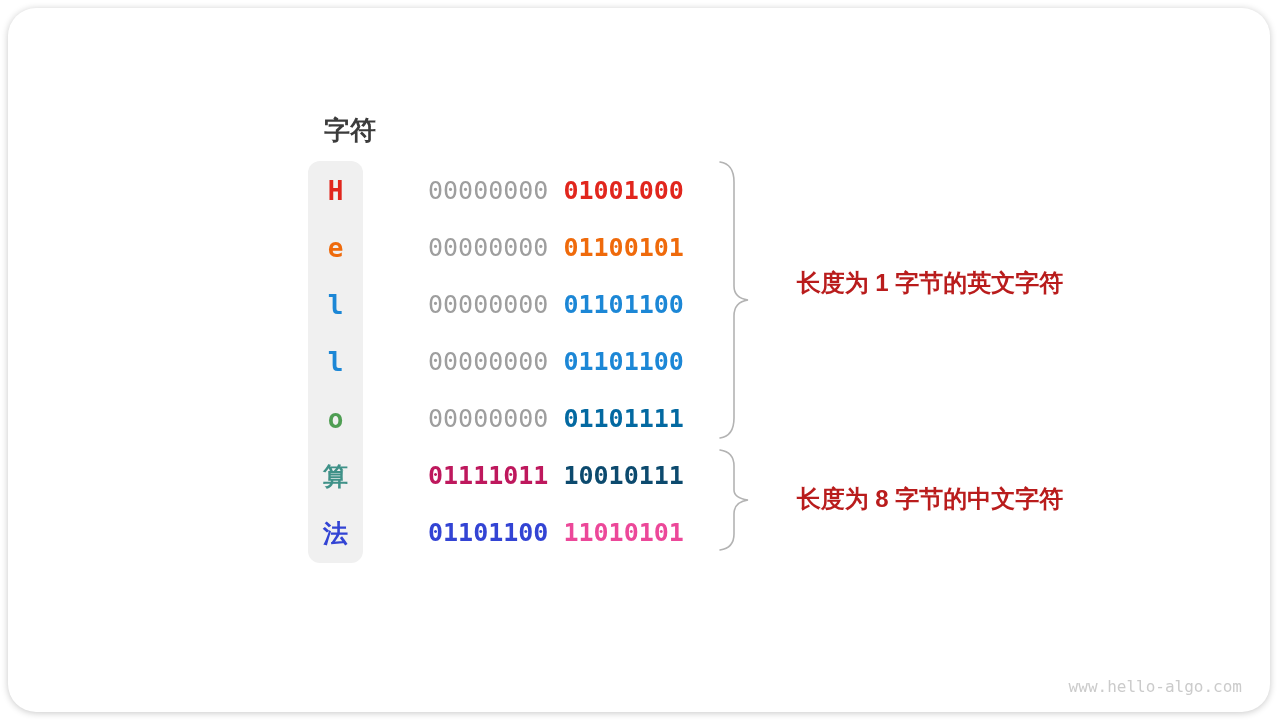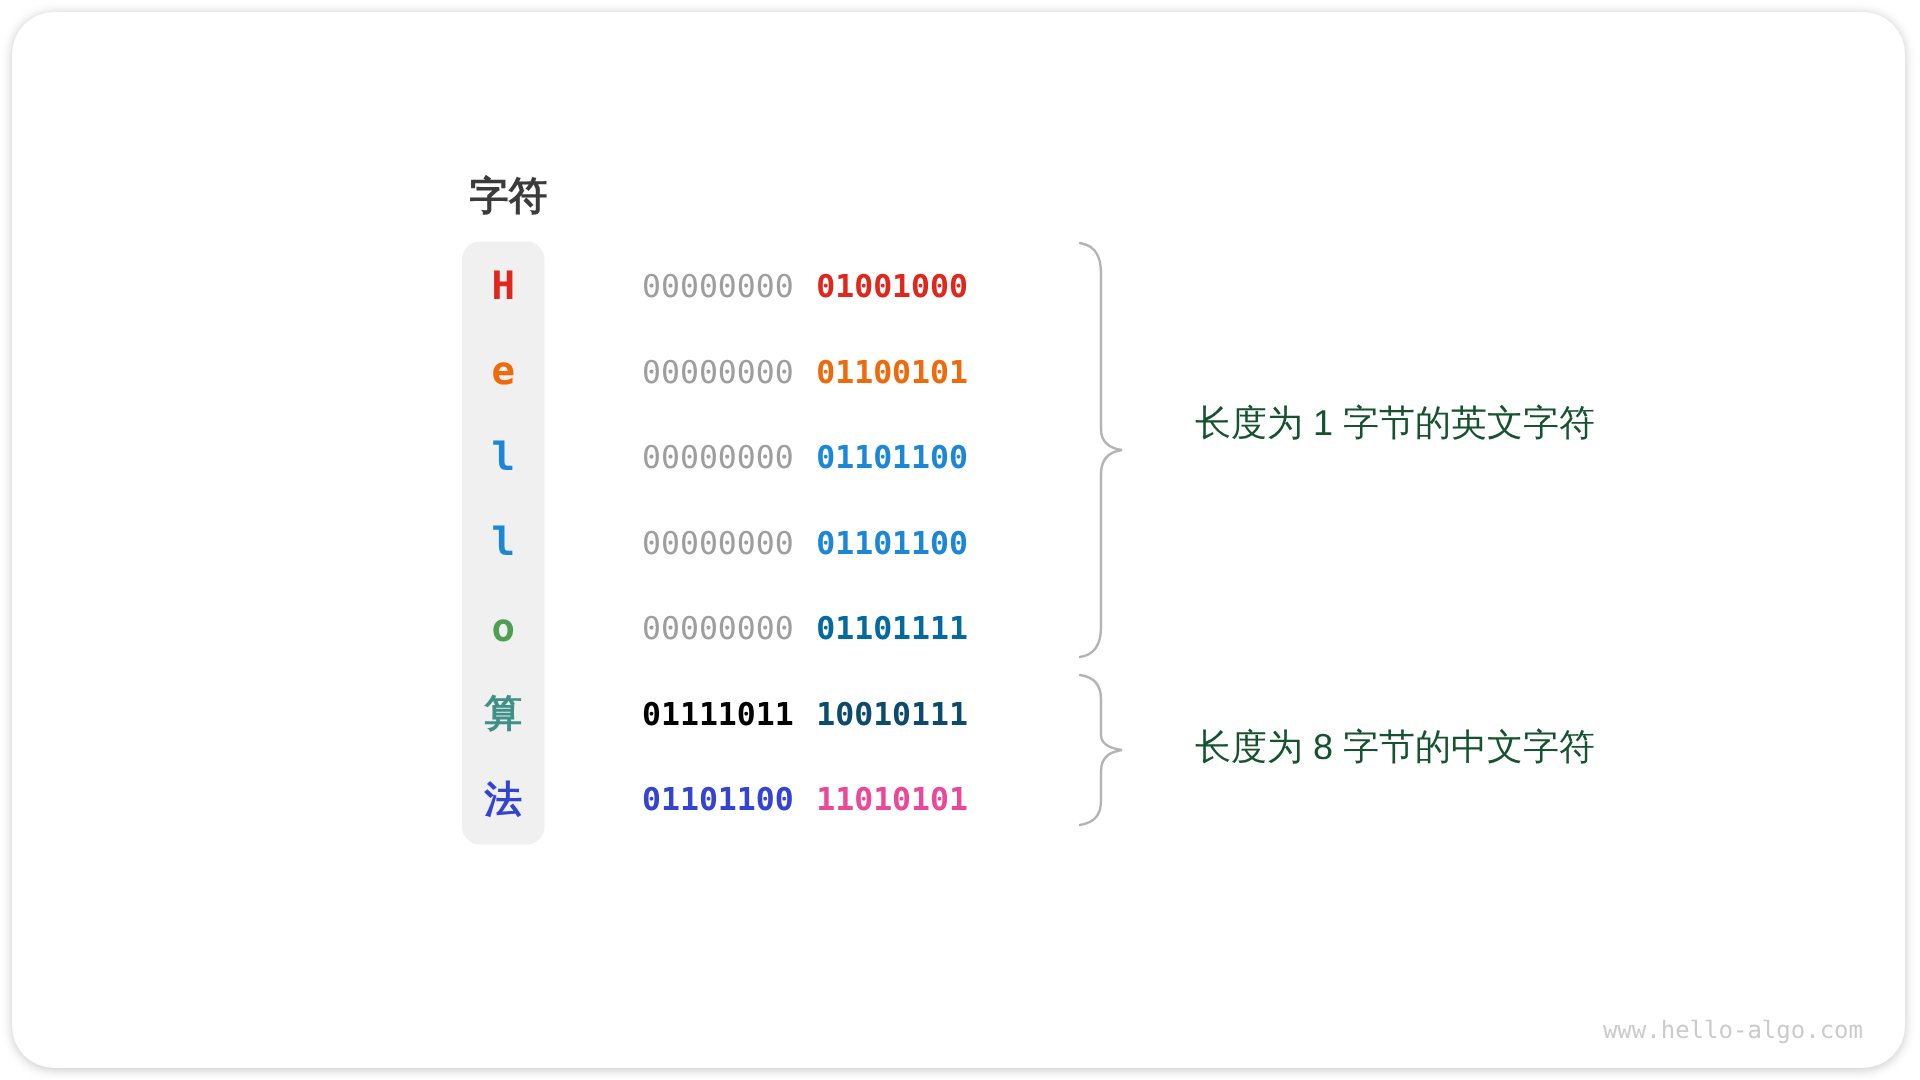--- a/index.html
+++ b/index.html
@@ -14,21 +14,21 @@
   .stage { position: relative; width: 1280px; height: 720px; }
   .card {
     position: absolute;
     left: 8px; top: 8px; right: 10px; bottom: 8px;
     background: #ffffff;
     border-radius: 28px;
     box-shadow: 0 1px 7px rgba(0,0,0,0.22);
   }
   .abs { position: absolute; }
   .hdr-char {
-    left: 301px; top: 110px; width: 76px;
+    left: 312px; top: 110px; width: 76px;
     text-align: center; font-size: 26px; font-weight: 700;
     line-height: 40px; color: #3b3b3b;
   }
   .hdr-unicode {
     left: 462px; top: 109px; width: 200px;
     text-align: center;
     font-family: "DejaVu Sans Mono", monospace;
     font-size: 27px; font-weight: 700; line-height: 42px; color: #3b3b3b;
   }
   .char-col {
@@ -41,31 +41,31 @@
   }
   .cell.char {
     left: 308px; width: 55px; text-align: center;
     font-family: "DejaVu Sans Mono", monospace;
     font-size: 26px; font-weight: 700;
   }
   .cell.char.cjk { font-family: "Liberation Sans", sans-serif; font-size: 25px; }
   .cell.bin {
     left: 428px; width: 300px;
     font-family: "DejaVu Sans Mono", monospace;
-    font-size: 21px; white-space: nowrap;
+    font-size: 25px; white-space: nowrap;
   }
   .cell.bin .b1 { margin-right: 15px; font-weight: 500; }
   .cell.bin .b1.strong { font-weight: 700; }
   .cell.bin .b2 { font-weight: 700; }
   .brace-svg { overflow: visible; }
   .ann {
     width: 380px; text-align: center;
     font-size: 24px; line-height: 38px;
   }
-  .ann .dark { color: #14532d; font-weight: 400; }
+  .ann .dark { color: #b91c1c; font-weight: 700; }
   .ann .gray { color: #9b9b9b; font-weight: 700; }
   .watermark {
     right: 38px; top: 677px;
     font-family: "DejaVu Sans Mono", monospace;
     font-size: 16px; line-height: 20px;
     color: #cbcbcb;
   }
 </style>
 </head>
 <body>
@@ -109,21 +109,21 @@
     <span style="color: rgb(79, 158, 83);">o</span>
   </div>
   <div class="cell bin" style="top:399px">
     <span class="b1" style="color: rgb(158, 158, 158);">00000000</span><span class="b2" style="color: #0369a1;">01101111</span>
   </div>
 
   <div class="cell char cjk" style="top:456px">
     <span style="color: rgb(63, 145, 136);">算</span>
   </div>
   <div class="cell bin" style="top:456px">
-    <span class="b1 strong" style="color: #000000; text-align: right;">01111011</span><span class="b2" style="color: #0c4a6e;">10010111</span>
+    <span class="b1 strong" style="color: #be185d; text-align: right;">01111011</span><span class="b2" style="color: #0c4a6e;">10010111</span>
   </div>
 
   <div class="cell char cjk" style="top:513px">
     <span style="color: rgb(51, 68, 212);">法</span>
   </div>
   <div class="cell bin" style="top:513px">
     <span class="b1 strong" style="color: rgb(51, 68, 212);">01101100</span><span class="b2" style="color: #ec4899;">11010101</span>
   </div>
 
   <svg class="abs brace-svg" style="left:716px; top:160px" width="40" height="282" viewBox="0 0 40 282">

